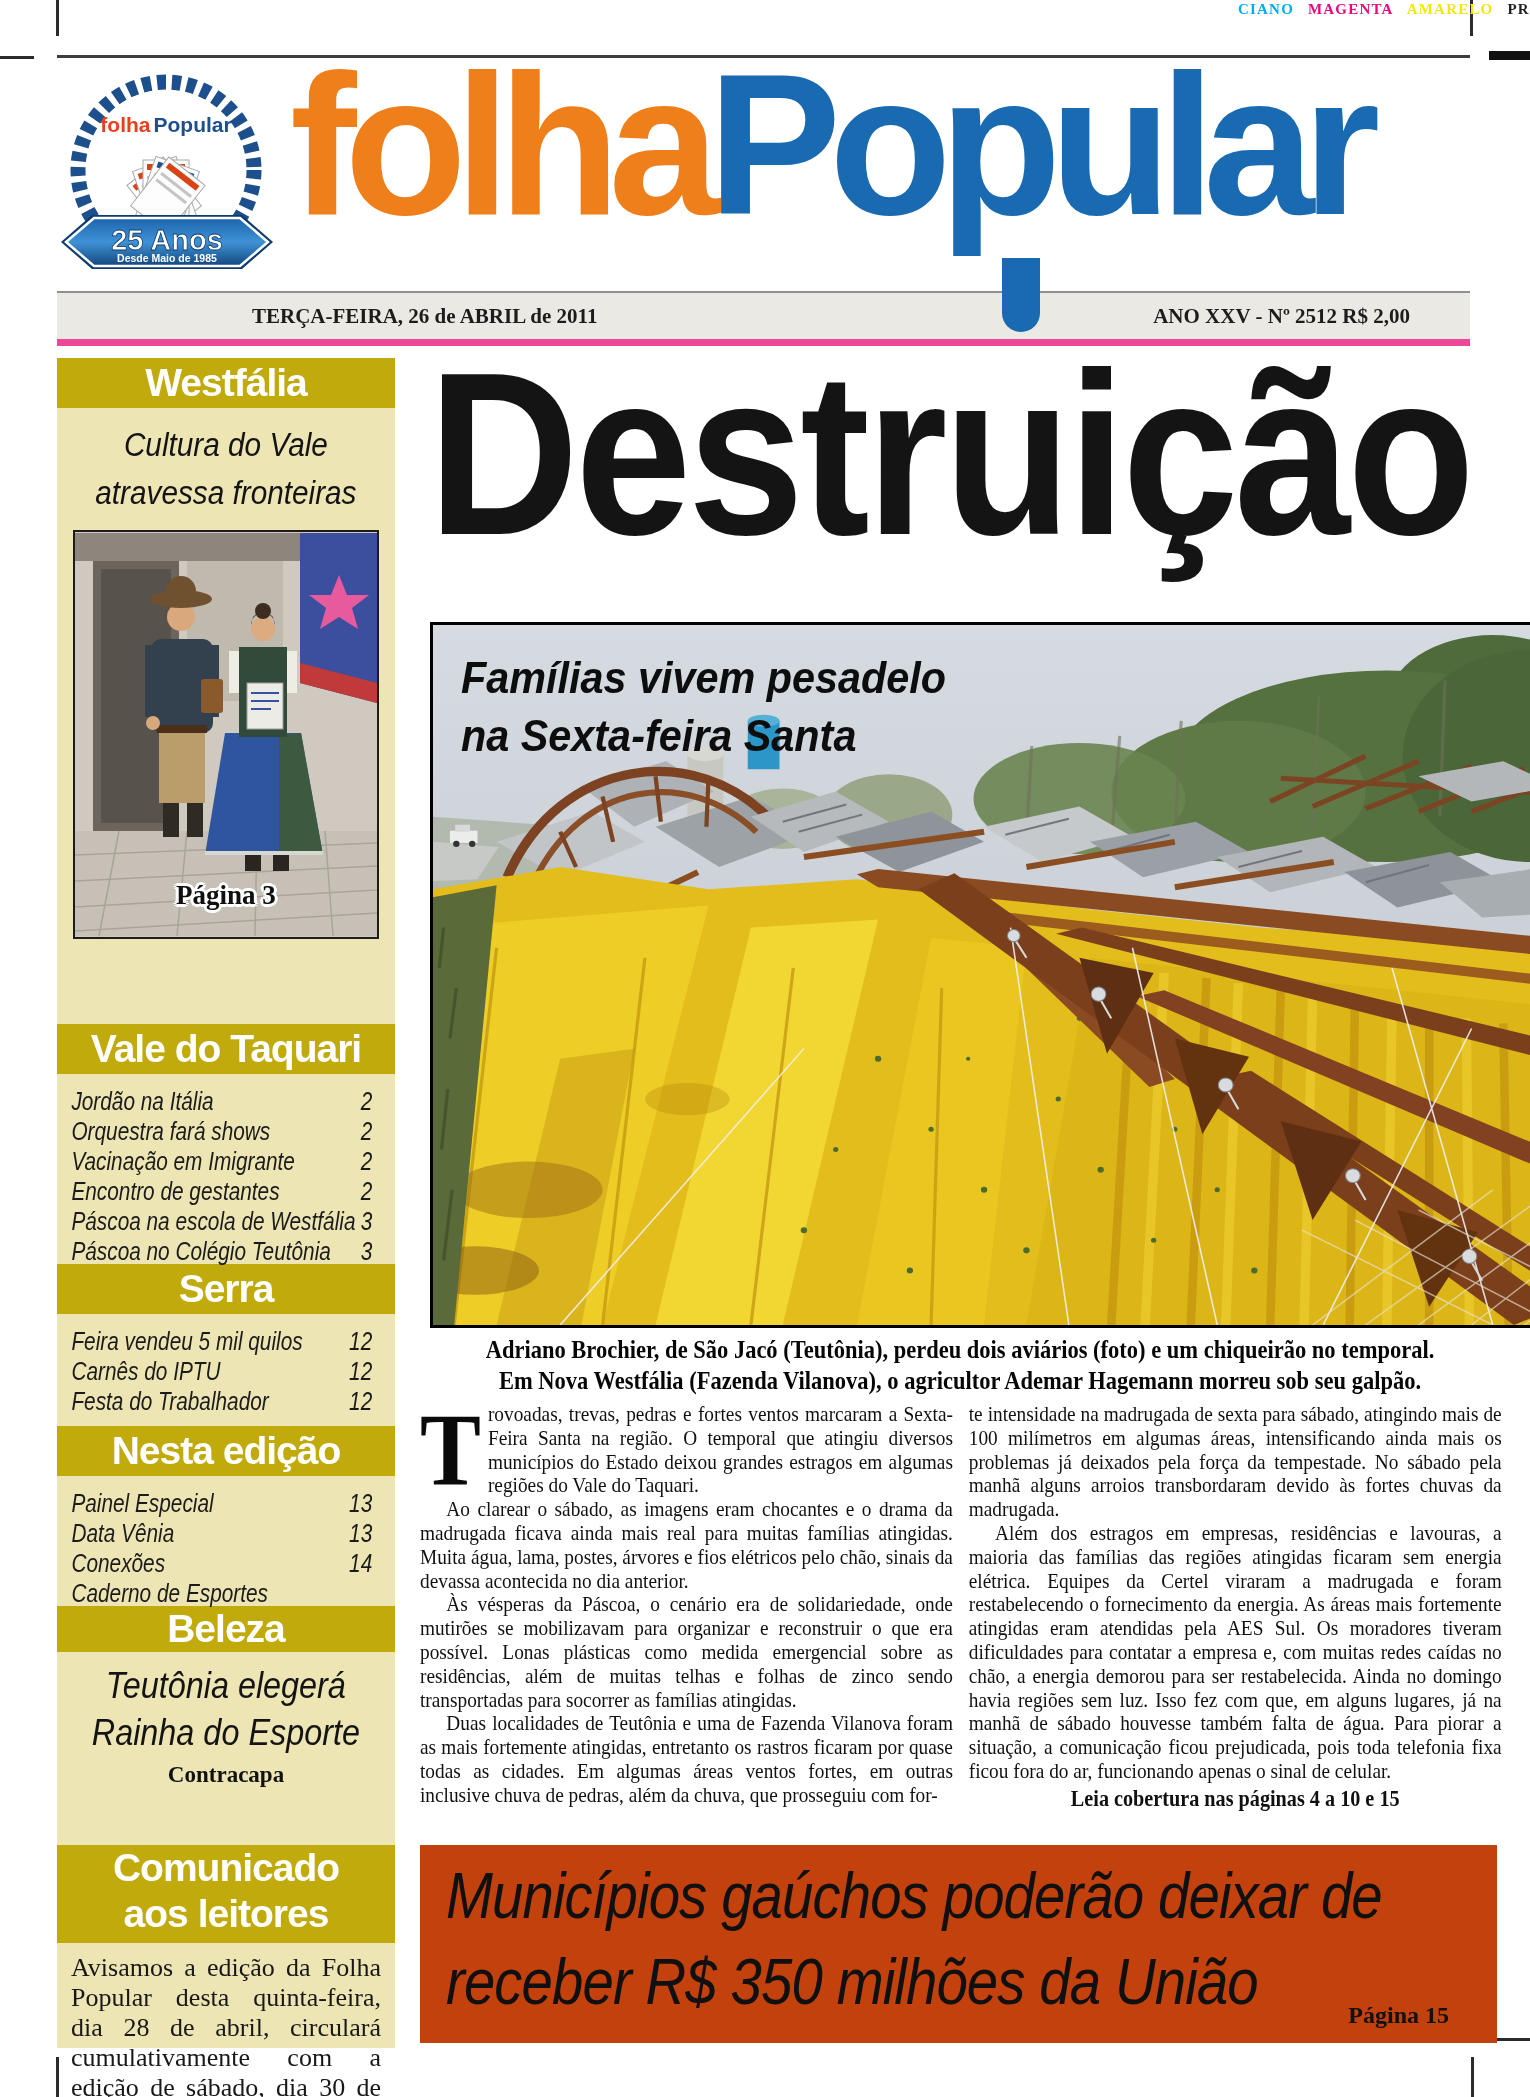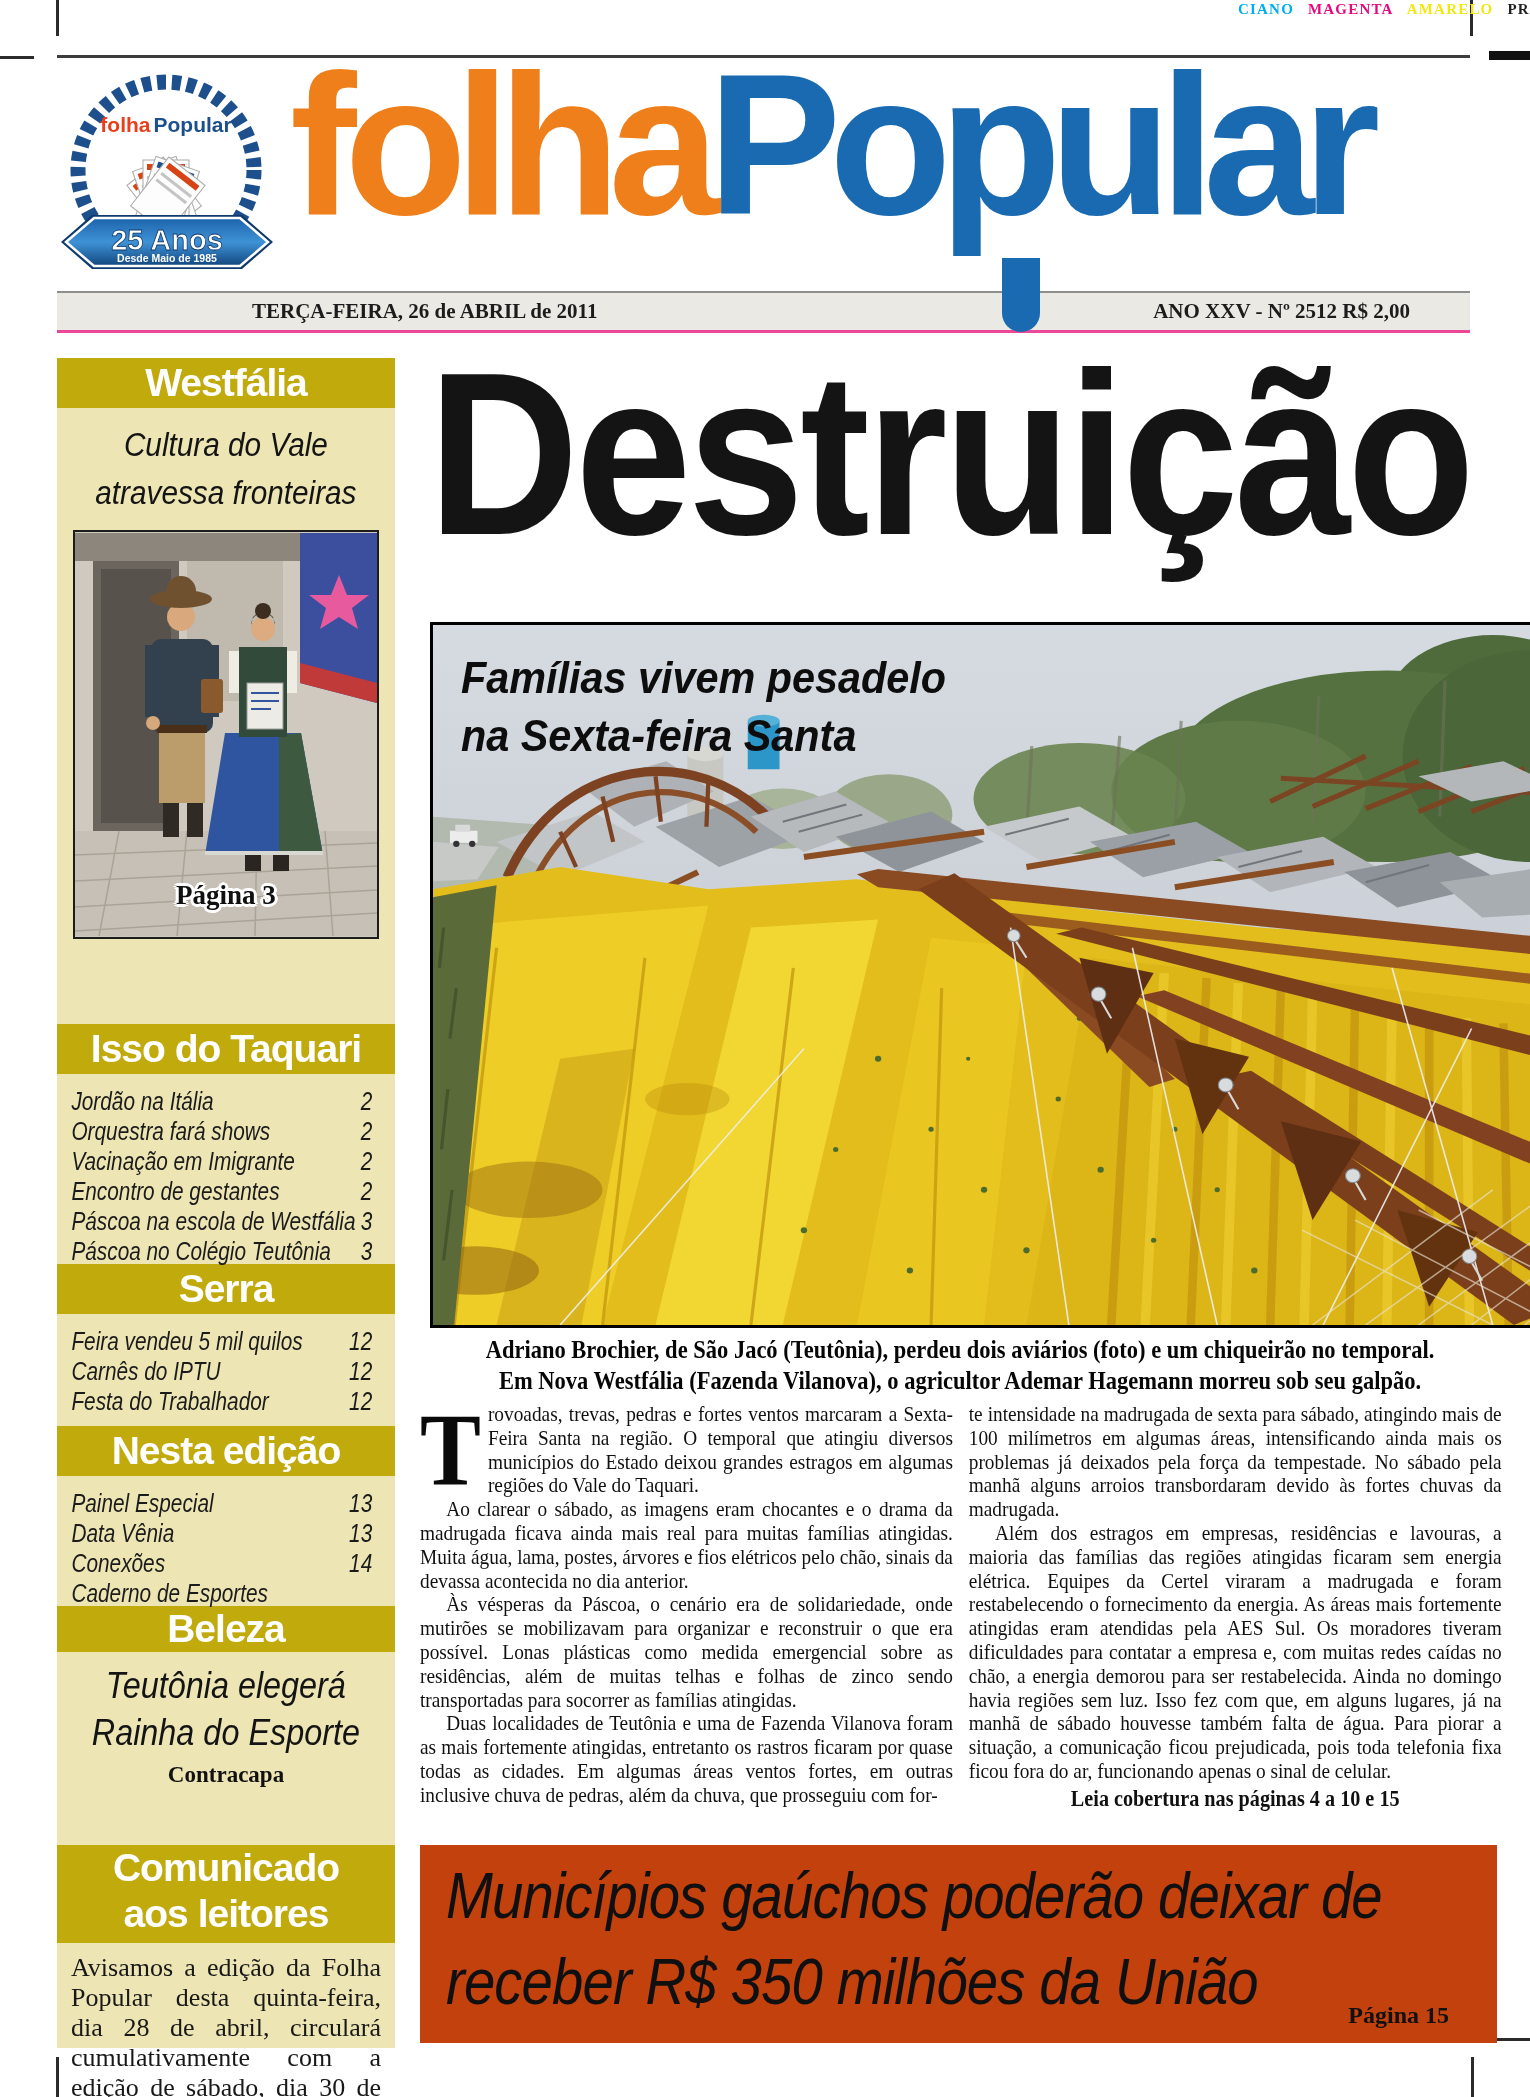--- a/index.html
+++ b/index.html
@@ -13,21 +13,21 @@
   .cmyk span { margin-right:9px; }
 
   
   .top-rule { position:absolute; left:57px; top:55px; width:1413px; height:3px; background:#3c3c3c; }
   .badge-wrap { position:absolute; left:58px; top:70px; width:218px; height:250px; }
   .masthead-title { position:absolute; left:290px; top:40px; font-family:"Liberation Sans", sans-serif; font-weight:bold; font-size:200px; line-height:210px; letter-spacing:-12px; white-space:nowrap; z-index:5; }
   .mast-orange { color:#ef7f1b; }
   .mast-blue { color:#1a6ab2; }
   .p-tail { position:absolute; left:1002px; top:258px; width:38px; height:74px; background:#1a6ab2; border-radius:0 0 19px 19px; z-index:6; }
 
-  .datebar { position:absolute; left:57px; top:291px; width:1413px; height:42px; background:#ebe9e3; border-top:2px solid #8f8f8f; border-bottom:3px solid #ec4899; display:flex; justify-content:space-between; align-items:center; font:bold 21px "Liberation Serif", serif; color:#1c1c1c; z-index:4; }
+  .datebar { position:absolute; left:57px; top:291px; width:1413px; height:55px; background:#ebe9e3; border-top:2px solid #8f8f8f; border-bottom:7px solid #ec4899; display:flex; justify-content:space-between; align-items:center; font:bold 21px "Liberation Serif", serif; color:#1c1c1c; z-index:4; }
   .datebar .dleft { margin-left:195px; }
   .datebar .dright { margin-right:60px; }
 
   
   .sidebar { position:absolute; left:57px; top:358px; width:338px; height:1690px; background:#ede5b3; }
   .sec-head { background:#c1aa0c; color:#ffffff; font-family:"Liberation Sans", sans-serif; font-weight:bold; font-size:39px; letter-spacing:-1px; text-align:center; line-height:50px; height:50px; }
   .sec-head.small { height:46px; line-height:46px; }
   .sec-head.twoline { height:98px; line-height:46px; }
   .wf-body { height:604px; }
   .wf-headline { margin:12px 0 0 0; width:386px; transform:scaleX(0.875); transform-origin:0 0; text-align:center; font-family:"Liberation Sans", sans-serif; font-style:italic; font-size:34px; line-height:48px; color:#141414; }
@@ -197,21 +197,21 @@
             <path d="M176,160 h28 M176,168 h28 M176,176 h20" stroke="#32549e" stroke-width="2" fill="none"></path>
             <circle cx="188" cy="96" r="12" fill="#dcab7f"></circle>
             <path d="M176,92 a12 12 0 0 1 24 0 l-2,-8 a12 10 0 0 0 -20,0 z" fill="#3c2d20"></path>
             <circle cx="188" cy="78" r="8" fill="#3c2d20"></circle>
           </g>
         </svg>
         <div class="photo-tag">Página 3</div>
       </div>
     </div>
 
-    <div class="sec-head">Isso do Taquari</div>
+    <div class="sec-head">Vale do Taquari</div>
     <div class="toc-block">
       <div class="toc">
         <div class="toc-row">
             <span>Jordão na Itália</span>
             <span>2</span>
           </div>
         <div class="toc-row">
             <span>Orquestra fará shows</span>
             <span>2</span>
           </div>

